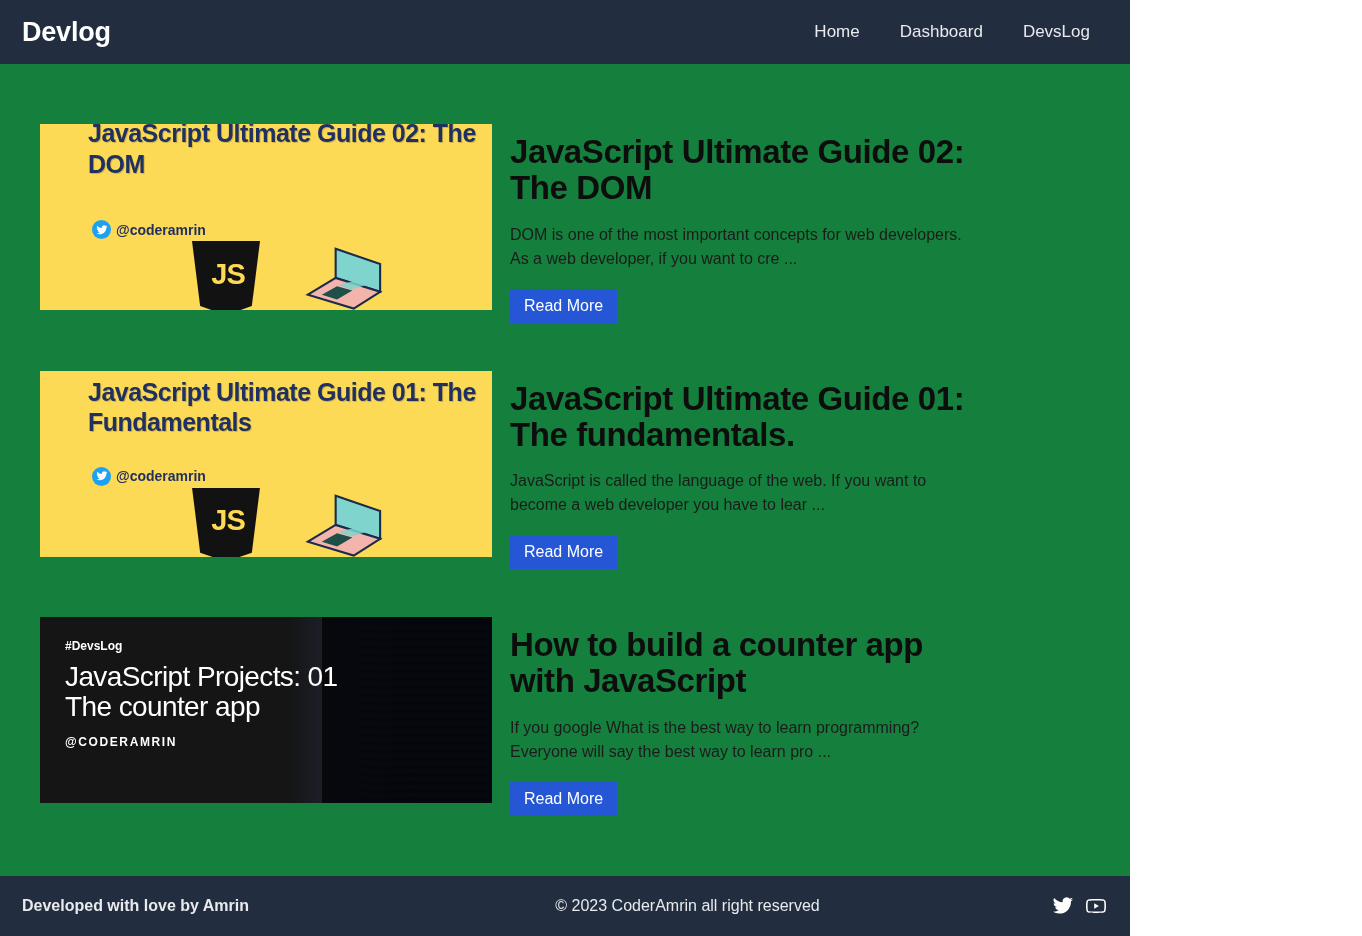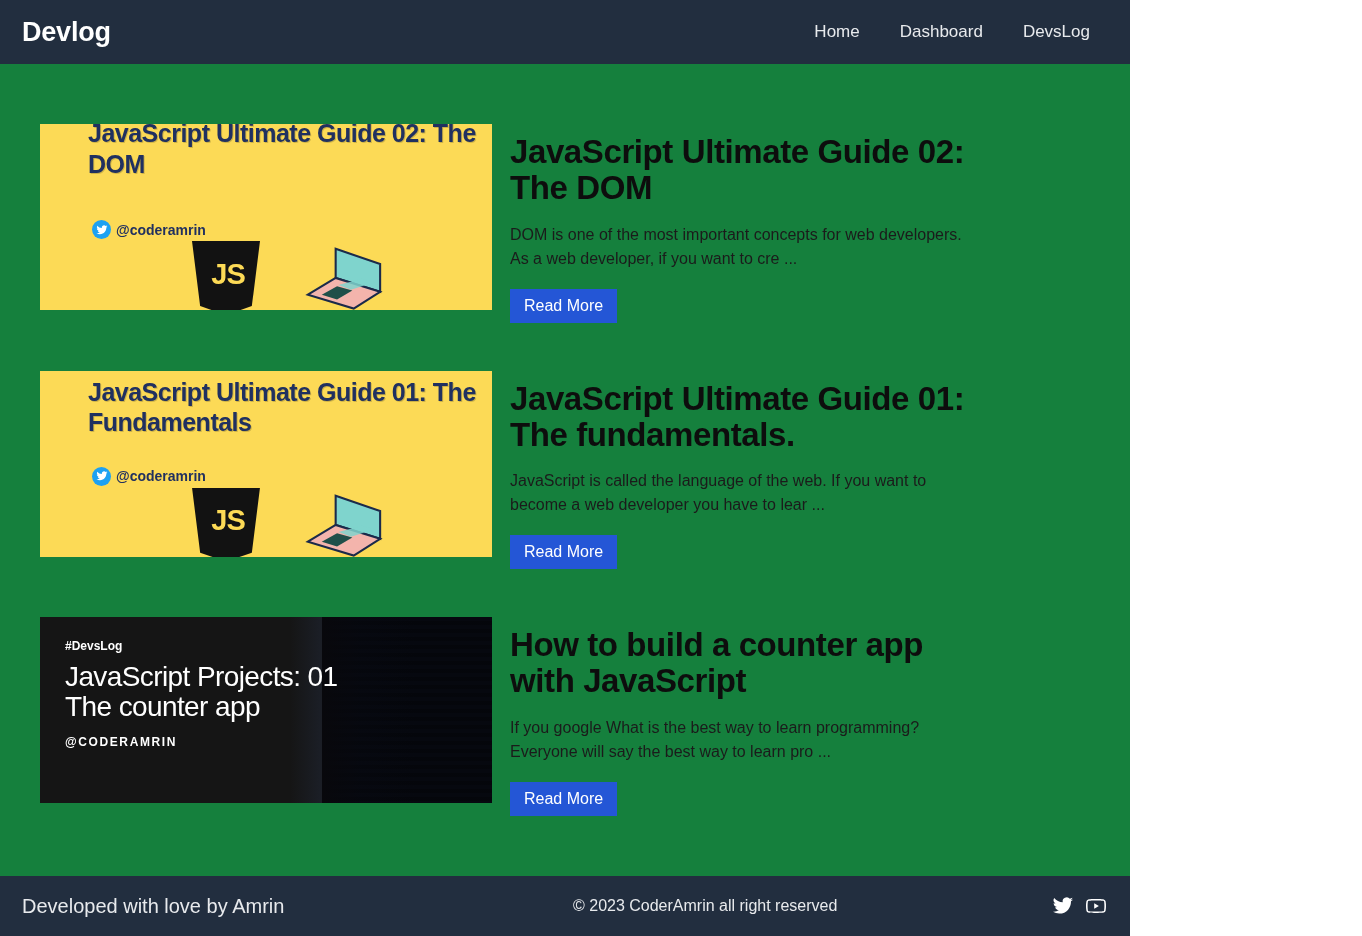--- a/index.html
+++ b/index.html
@@ -114,21 +114,21 @@
     font-family: "Liberation Sans", sans-serif;
   }
 
   
   .footer {
     flex: 0 0 60px; height: 60px;
     background: #222e3f; color: #e8eaed;
     display: flex; align-items: center; justify-content: space-between;
     padding: 0 22px;
   }
-  .footer-left { font-size: 20px; }
+  .footer-left { font-size: 16px; font-weight: bold; }
   .footer-center { font-size: 16px; position: absolute; left: 50%; transform: translateX(-50%); margin-left: 37px; }
   .footer-center-wrap { position: relative; flex: 1 1 auto; height: 100%; display: flex; align-items: center; }
   .socials { display: flex; align-items: center; gap: 10px; }
   .socials a { display: flex; align-items: center; cursor: pointer; }
   .socials svg { fill: #ffffff; }
 </style>
 </head>
 <body>
 
 <div class="page">

